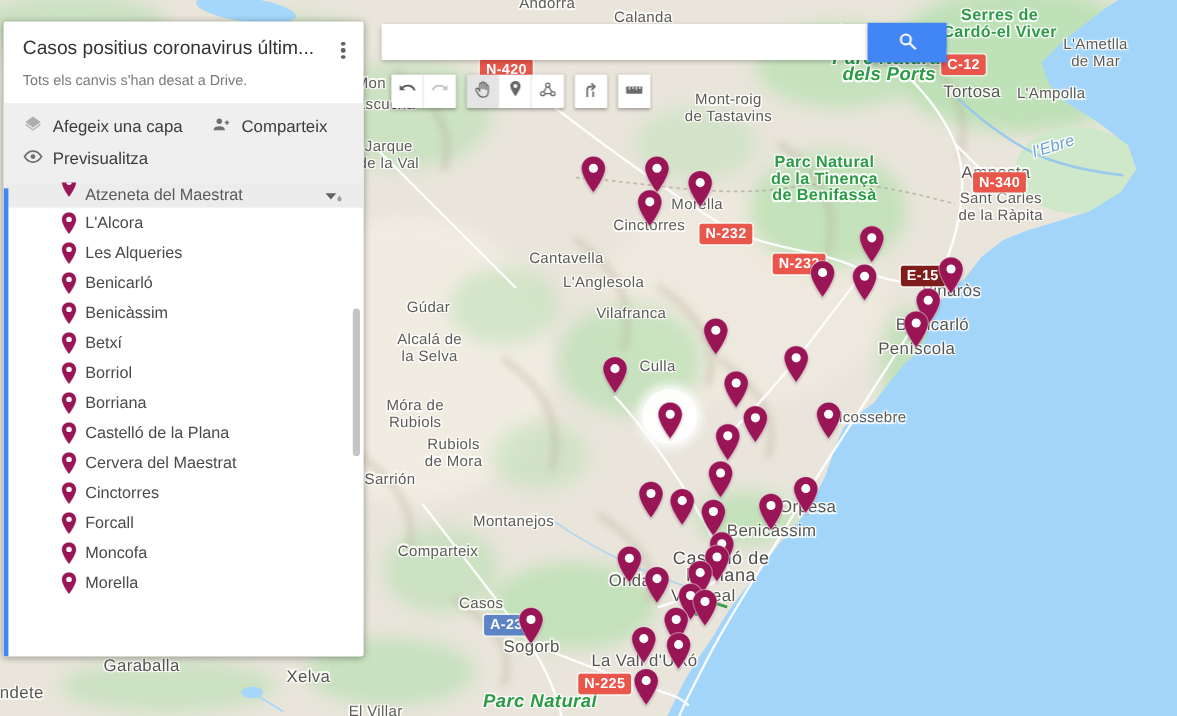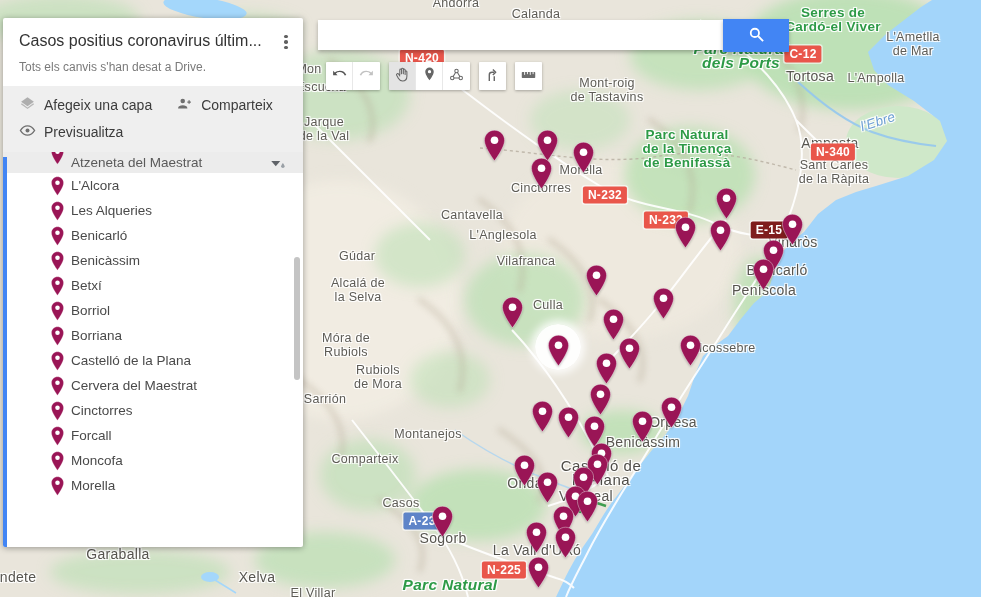--- a/index.html
+++ b/index.html
@@ -274,21 +274,21 @@
         </div>
         <div class="map-label park-lg" style="left: 450px; top: 578px;">
           <div>Parc Natural</div>
         </div>
         <div class="map-label city" style="left: 118px; top: 547px;">
           <div>Garaballa</div>
         </div>
         <div class="map-label city" style="left: 10px; top: 570px;">
           <div>Landete</div>
         </div>
-        <div class="map-label city" style="left: 257px; top: 570px;">
+        <div class="map-label city" style="left: 257px; top: 556px;">
           <div>Xelva</div>
         </div>
         <div class="map-label town" style="left: 313px; top: 586px;">
           <div>El Villar</div>
         </div>
         <div class="map-label town" style="left: 309px; top: 62px;">
           <div>Mon</div>
         </div>
         <div class="map-label town" style="left: 321px; top: 80px;">
           <div>Escucha</div>

